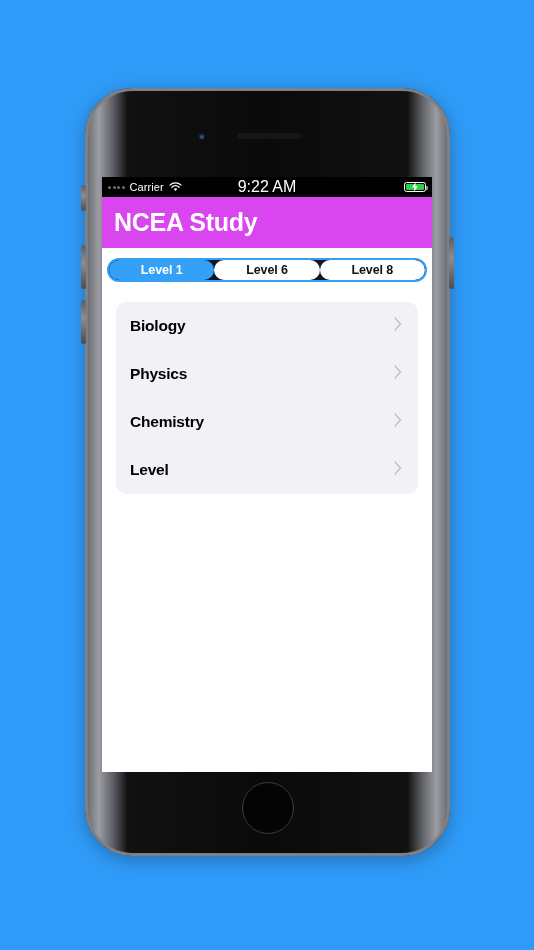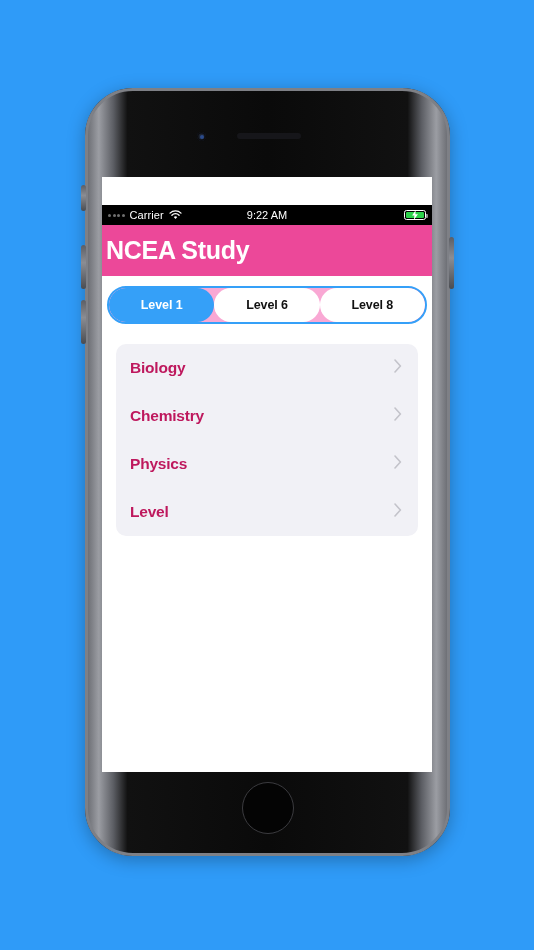--- a/index.html
+++ b/index.html
@@ -94,36 +94,35 @@
   }
 
   
   .status-bar{
     height:20px;
     background:#000;
     display:flex;
     align-items:center;
     padding:0 6px;
     position:relative;
-    margin-top:28px;
   }
   .status-left{ display:flex; align-items:center; gap:5px; }
   .signal-dots{ display:flex; gap:1.5px; align-items:flex-end; }
   .signal-dots i{
     width:3px; height:3px; border-radius:50%;
     background:#6f6f6f; display:block;
   }
   .carrier-text{
     color:#fff; font-size:11px; letter-spacing:.1px;
   }
   .wifi-icon{ display:block; }
   .status-time{
     position:absolute; left:0; right:0;
     text-align:center;
-    color:#fff; font-size:11px; font-weight:400;
+    color:#fff; font-size:16px; font-weight:400;
     pointer-events:none;
   }
   .status-right{ margin-left:auto; display:flex; align-items:center; }
   .battery{
     position:relative;
     width:22px; height:10.5px;
     border:1px solid #fff;
     border-radius:2.5px;
     padding:1px;
     display:flex; align-items:center;
@@ -141,44 +140,44 @@
     border-radius:1px;
   }
   .battery-bolt{
     position:absolute;
     left:50%; top:50%;
     transform:translate(-50%,-50%);
   }
 
   
   .nav-bar{
-    background:#ec4899;
+    background:#d946ef;
     height:51px;
     display:flex;
     align-items:center;
-    padding:0 4px;
+    padding:0 12px;
   }
   .app-title{
     color:#fff;
     font-size:25px;
     font-weight:bold;
     letter-spacing:-.3px;
   }
 
   
   .tab-area{
     background:#fff;
     padding:10px 5px 0 5px;
   }
   .tab-bar{
     display:flex;
-    height:38px;
+    height:24px;
     border:2px solid #35a0f8;
     border-radius:19px;
-    background:#f9a8d4;
+    background:#0f172a;
     overflow:hidden;
   }
   .tab{
     flex:1;
     display:flex;
     align-items:center;
     justify-content:center;
     font-size:12.5px;
     font-weight:bold;
     color:#111;
@@ -205,21 +204,21 @@
   .list-row{
     height:48px;
     display:flex;
     align-items:center;
     padding:0 16px 0 14px;
     cursor:pointer;
   }
   .row-label{
     font-size:15.5px;
     font-weight:bold;
-    color:#be185d;
+    color:#000000;
     letter-spacing:-.2px;
   }
   .chevron{
     margin-left:auto;
     display:block;
   }
 </style>
 </head>
 <body>
 
@@ -285,30 +284,30 @@
         <div class="list-row">
           <span class="row-label">Biology</span>
           <span class="chevron">
             <svg width="8" height="14" viewBox="0 0 8 14">
                 <path d="M1 1l5.4 6L1 13" stroke="#c3c3ca" stroke-width="1.6" fill="none" stroke-linecap="round" stroke-linejoin="round"></path>
               </svg>
           </span>
         </div>
 
         <div class="list-row">
-          <span class="row-label">Chemistry</span>
+          <span class="row-label">Physics</span>
           <span class="chevron">
             <svg width="8" height="14" viewBox="0 0 8 14">
                 <path d="M1 1l5.4 6L1 13" stroke="#c3c3ca" stroke-width="1.6" fill="none" stroke-linecap="round" stroke-linejoin="round"></path>
               </svg>
           </span>
         </div>
 
         <div class="list-row">
-          <span class="row-label">Physics</span>
+          <span class="row-label">Chemistry</span>
           <span class="chevron">
             <svg width="8" height="14" viewBox="0 0 8 14">
                 <path d="M1 1l5.4 6L1 13" stroke="#c3c3ca" stroke-width="1.6" fill="none" stroke-linecap="round" stroke-linejoin="round"></path>
               </svg>
           </span>
         </div>
 
         <div class="list-row">
           <span class="row-label">Level</span>
           <span class="chevron">

